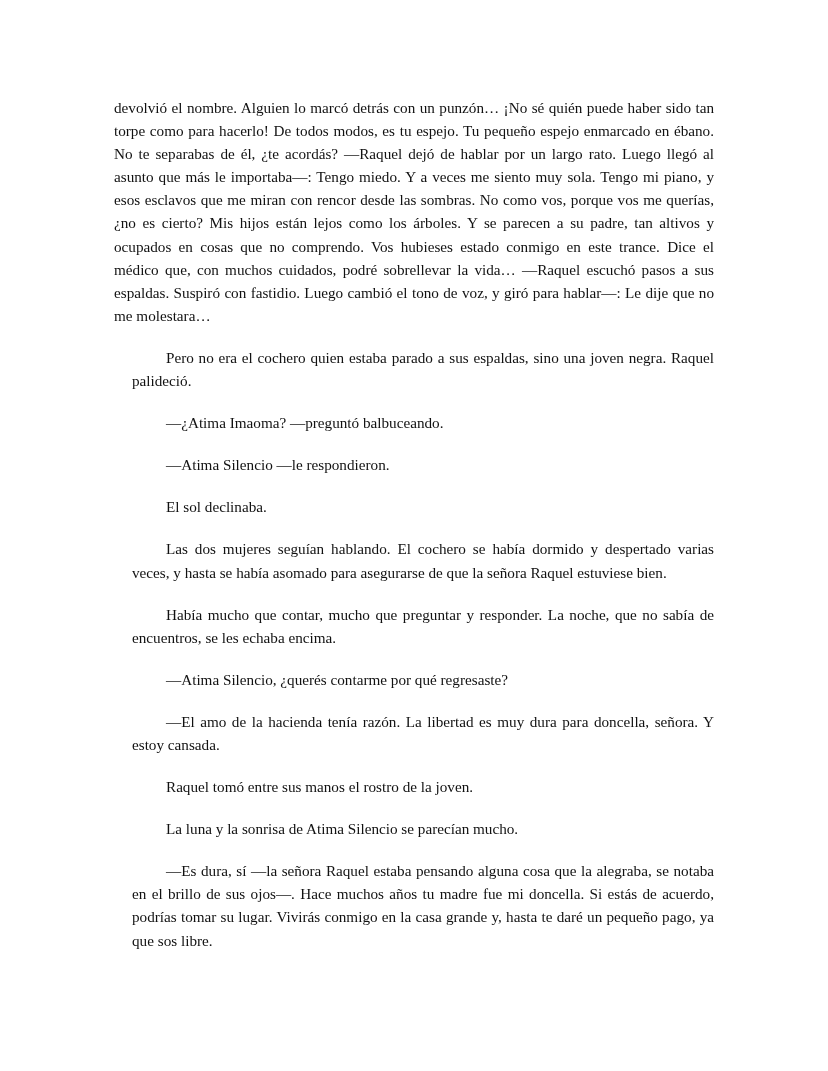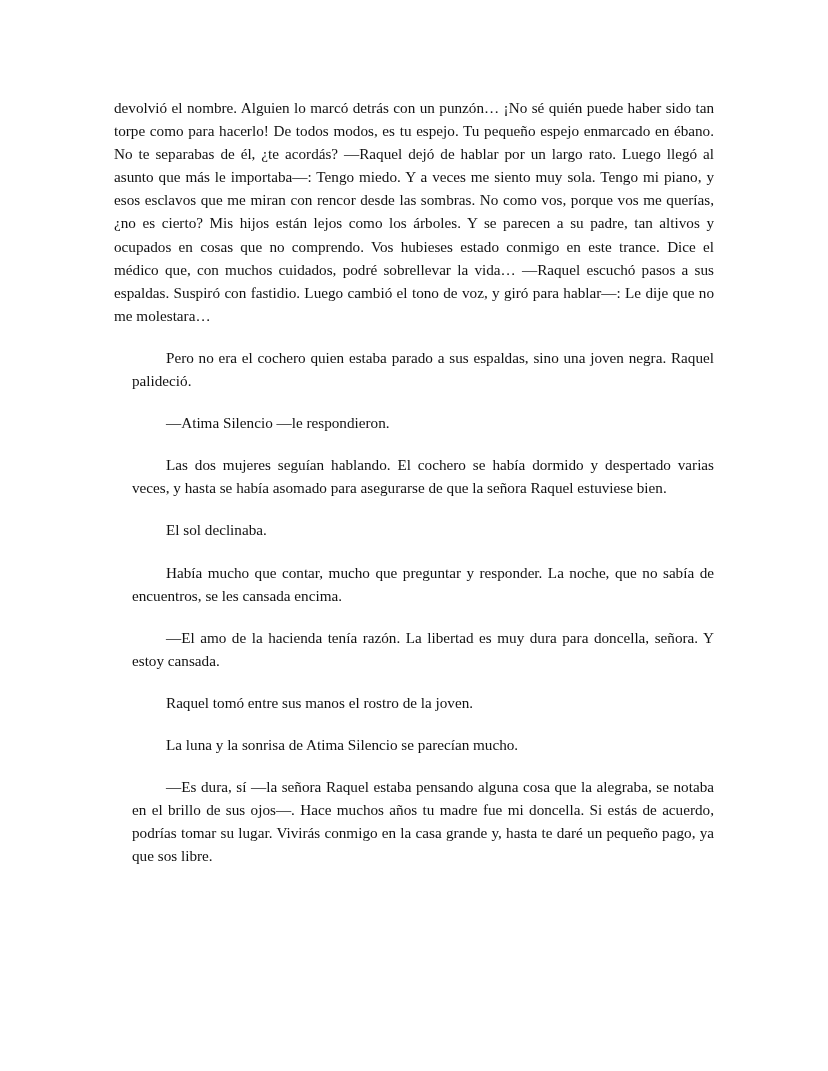--- a/index.html
+++ b/index.html
@@ -46,23 +46,25 @@
   }
 </style>
 </head>
 <body>
 
 <div class="page">
   <div class="content">
 
     <p class="first">devolvió el nombre. Alguien lo marcó detrás con un punzón… ¡No sé quién puede haber sido tan torpe como para hacerlo! De todos modos, es tu espejo. Tu pequeño espejo enmarcado en ébano. No te separabas de él, ¿te acordás? —Raquel dejó de hablar por un largo rato. Luego llegó al asunto que más le importaba—: Tengo miedo. Y a veces me siento muy sola. Tengo mi piano, y esos esclavos que me miran con rencor desde las sombras. No como vos, porque vos me querías, ¿no es cierto? Mis hijos están lejos como los árboles. Y se parecen a su padre, tan altivos y ocupados en cosas que no comprendo. Vos hubieses estado conmigo en este trance. Dice el médico que, con muchos cuidados, podré sobrellevar la vida… —Raquel escuchó pasos a sus espaldas. Suspiró con fastidio. Luego cambió el tono de voz, y giró para hablar—: Le dije que no me molestara…</p>
     <p class="indent">Pero no era el cochero quien estaba parado a sus espaldas, sino una joven negra. Raquel palideció.</p>
+    <p class="indent">—¿Atima Imaoma? —preguntó balbuceando.</p>
     <p class="indent">—Atima Silencio —le respondieron.</p>
+    <p class="indent">El sol declinaba.</p>
     <p class="indent">Las dos mujeres seguían hablando. El cochero se había dormido y despertado varias veces, y hasta se había asomado para asegurarse de que la señora Raquel estuviese bien.</p>
-    <p class="indent">El sol declinaba.</p>
-    <p class="indent">Había mucho que contar, mucho que preguntar y responder. La noche, que no sabía de encuentros, se les cansada encima.</p>
+    <p class="indent">Había mucho que contar, mucho que preguntar y responder. La noche, que no sabía de encuentros, se les echaba encima.</p>
+    <p class="indent">—Atima Silencio, ¿querés contarme por qué regresaste?</p>
     <p class="indent">—El amo de la hacienda tenía razón. La libertad es muy dura para doncella, señora. Y estoy cansada.</p>
     <p class="indent">Raquel tomó entre sus manos el rostro de la joven.</p>
     <p class="indent">La luna y la sonrisa de Atima Silencio se parecían mucho.</p>
     <p class="indent">—Es dura, sí —la señora Raquel estaba pensando alguna cosa que la alegraba, se notaba en el brillo de sus ojos—. Hace muchos años tu madre fue mi doncella. Si estás de acuerdo, podrías tomar su lugar. Vivirás conmigo en la casa grande y, hasta te daré un pequeño pago, ya que sos libre.</p>
 
   </div>
 </div>
 
 </body></html>

